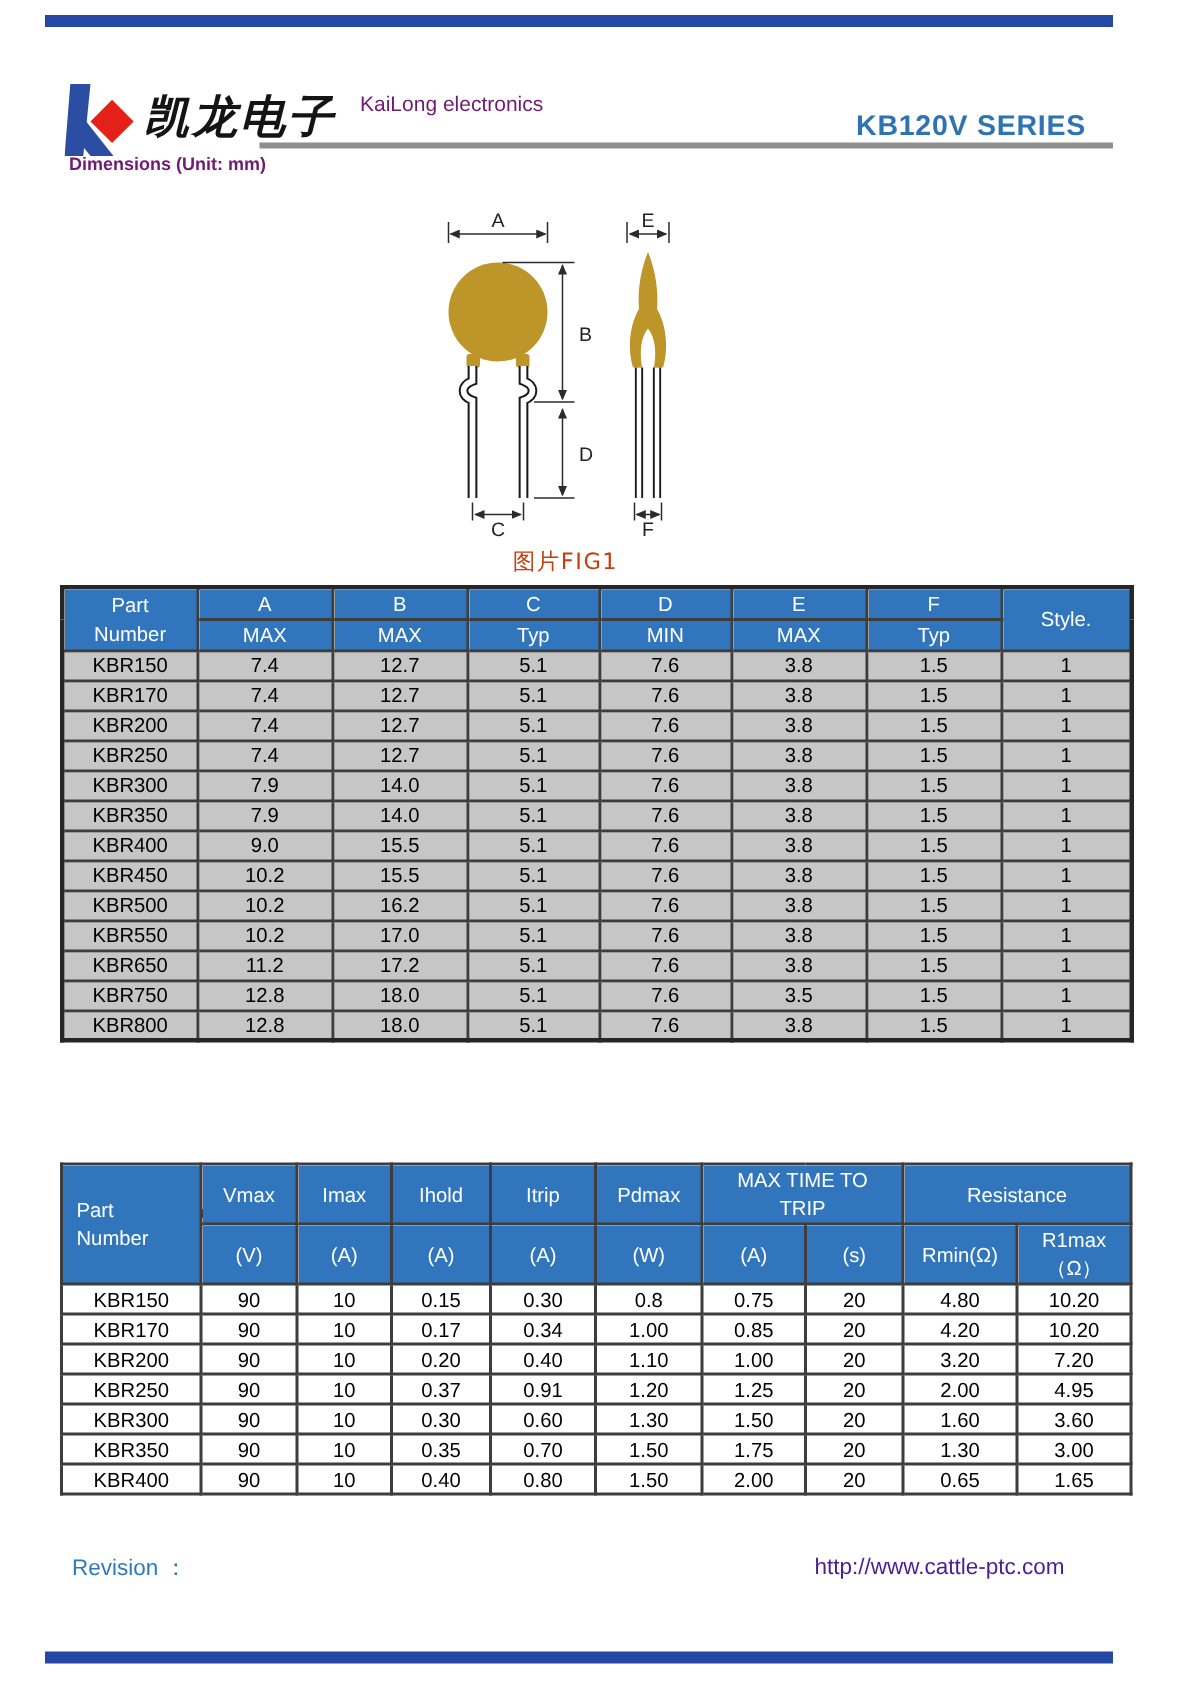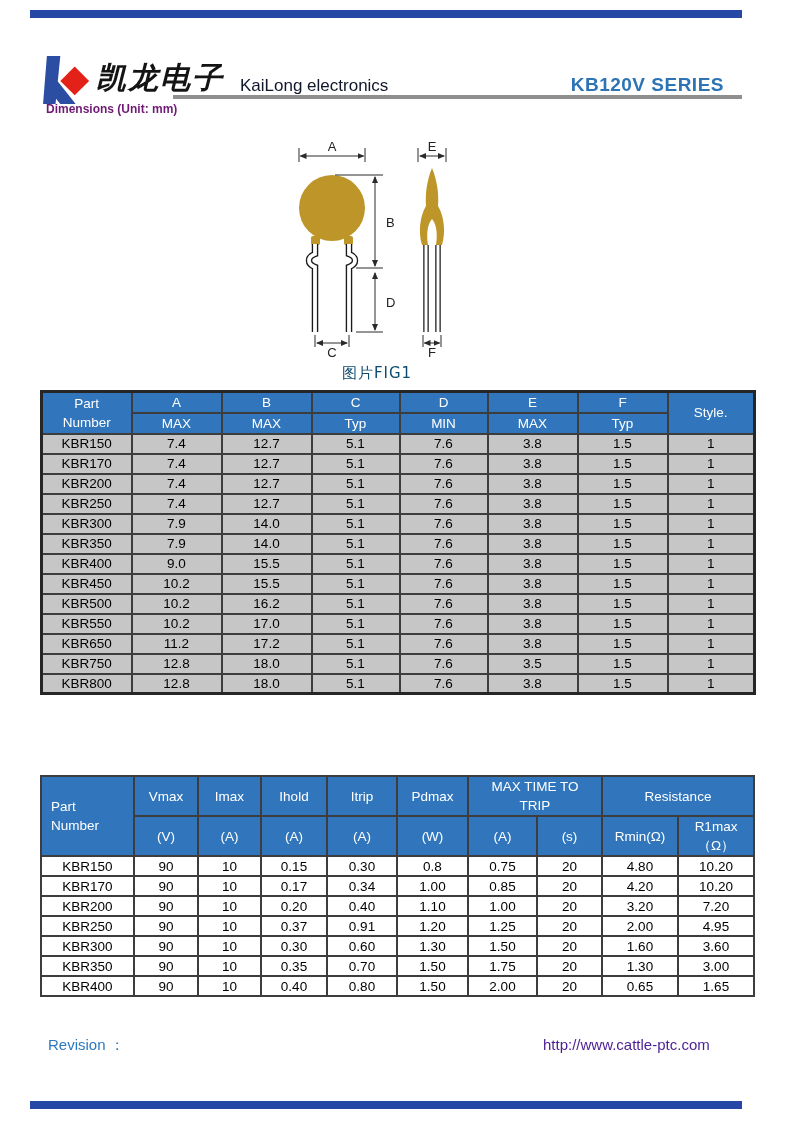--- a/index.html
+++ b/index.html
@@ -6,31 +6,31 @@
   body { background:#ffffff; font-family:"Liberation Sans", sans-serif; }
   .page { position:relative; width:775px; height:1122px; background:#ffffff; overflow:hidden; }
 
   .accent-bar { position:absolute; left:30px; width:712px; height:8px; background:#2547A5; }
   .bar-top { top:10px; }
   .bar-bottom { top:1101px; }
 
   
   .logo-svg { position:absolute; left:43px; top:56px; }
   .logo-cn { position:absolute; left:96px; top:58px; font-size:30px; font-weight:900; font-style:italic; color:#141414; letter-spacing:2px; font-family:"DejaVu Sans", sans-serif; }
-  .logo-en { position:absolute; left:240px; top:76px; font-size:17px; color:#0f172a; }
+  .logo-en { position:absolute; left:240px; top:61px; font-size:14px; color:#701a75; }
   .series { position:absolute; right:51px; top:74px; font-size:19px; font-weight:bold; color:#2E74B5; letter-spacing:0.5px; }
   .head-rule { position:absolute; left:173px; top:95px; width:569px; height:4px; background:#8F8F8F; }
 
   .sec-title { position:absolute; left:46px; font-size:12px; font-weight:bold; color:#701a75; }
   .t-dims { top:102px; }
   .t-elec { top:773px;margin-top:28px; }
 
   
   .figure-wrap { position:absolute; left:272px; top:140px; width:210px; text-align:center; }
-  .fig-caption { margin-top:2px; font-size:15px; color:#0c4a6e; letter-spacing:1px; font-family:"DejaVu Sans", sans-serif; }
+  .fig-caption { margin-top:2px; font-size:15px; color:#c2410c; letter-spacing:1px; font-family:"DejaVu Sans", sans-serif; }
 
   
   table { border-collapse:collapse; table-layout:fixed; position:absolute; left:40px; width:713px; font-size:13.5px; color:#000; }
   th, td { border:2px solid #3d3d3d; text-align:center; vertical-align:middle; padding:0 2px; overflow:hidden; }
   .dims-table { top:390px; border:3px solid #262626; }
   .dims-table th { background:#3176BC; color:#ffffff; font-weight:normal; height:21px; }
   .dims-table td { background:#C6C6C6; height:20px; }
   .elec-table { top:775px; border:2px solid #1f1f1f; }
   .elec-table th { background:#3176BC; color:#ffffff; font-weight:normal; height:40px; }
   .elec-table td { background:#ffffff; height:20px; }

